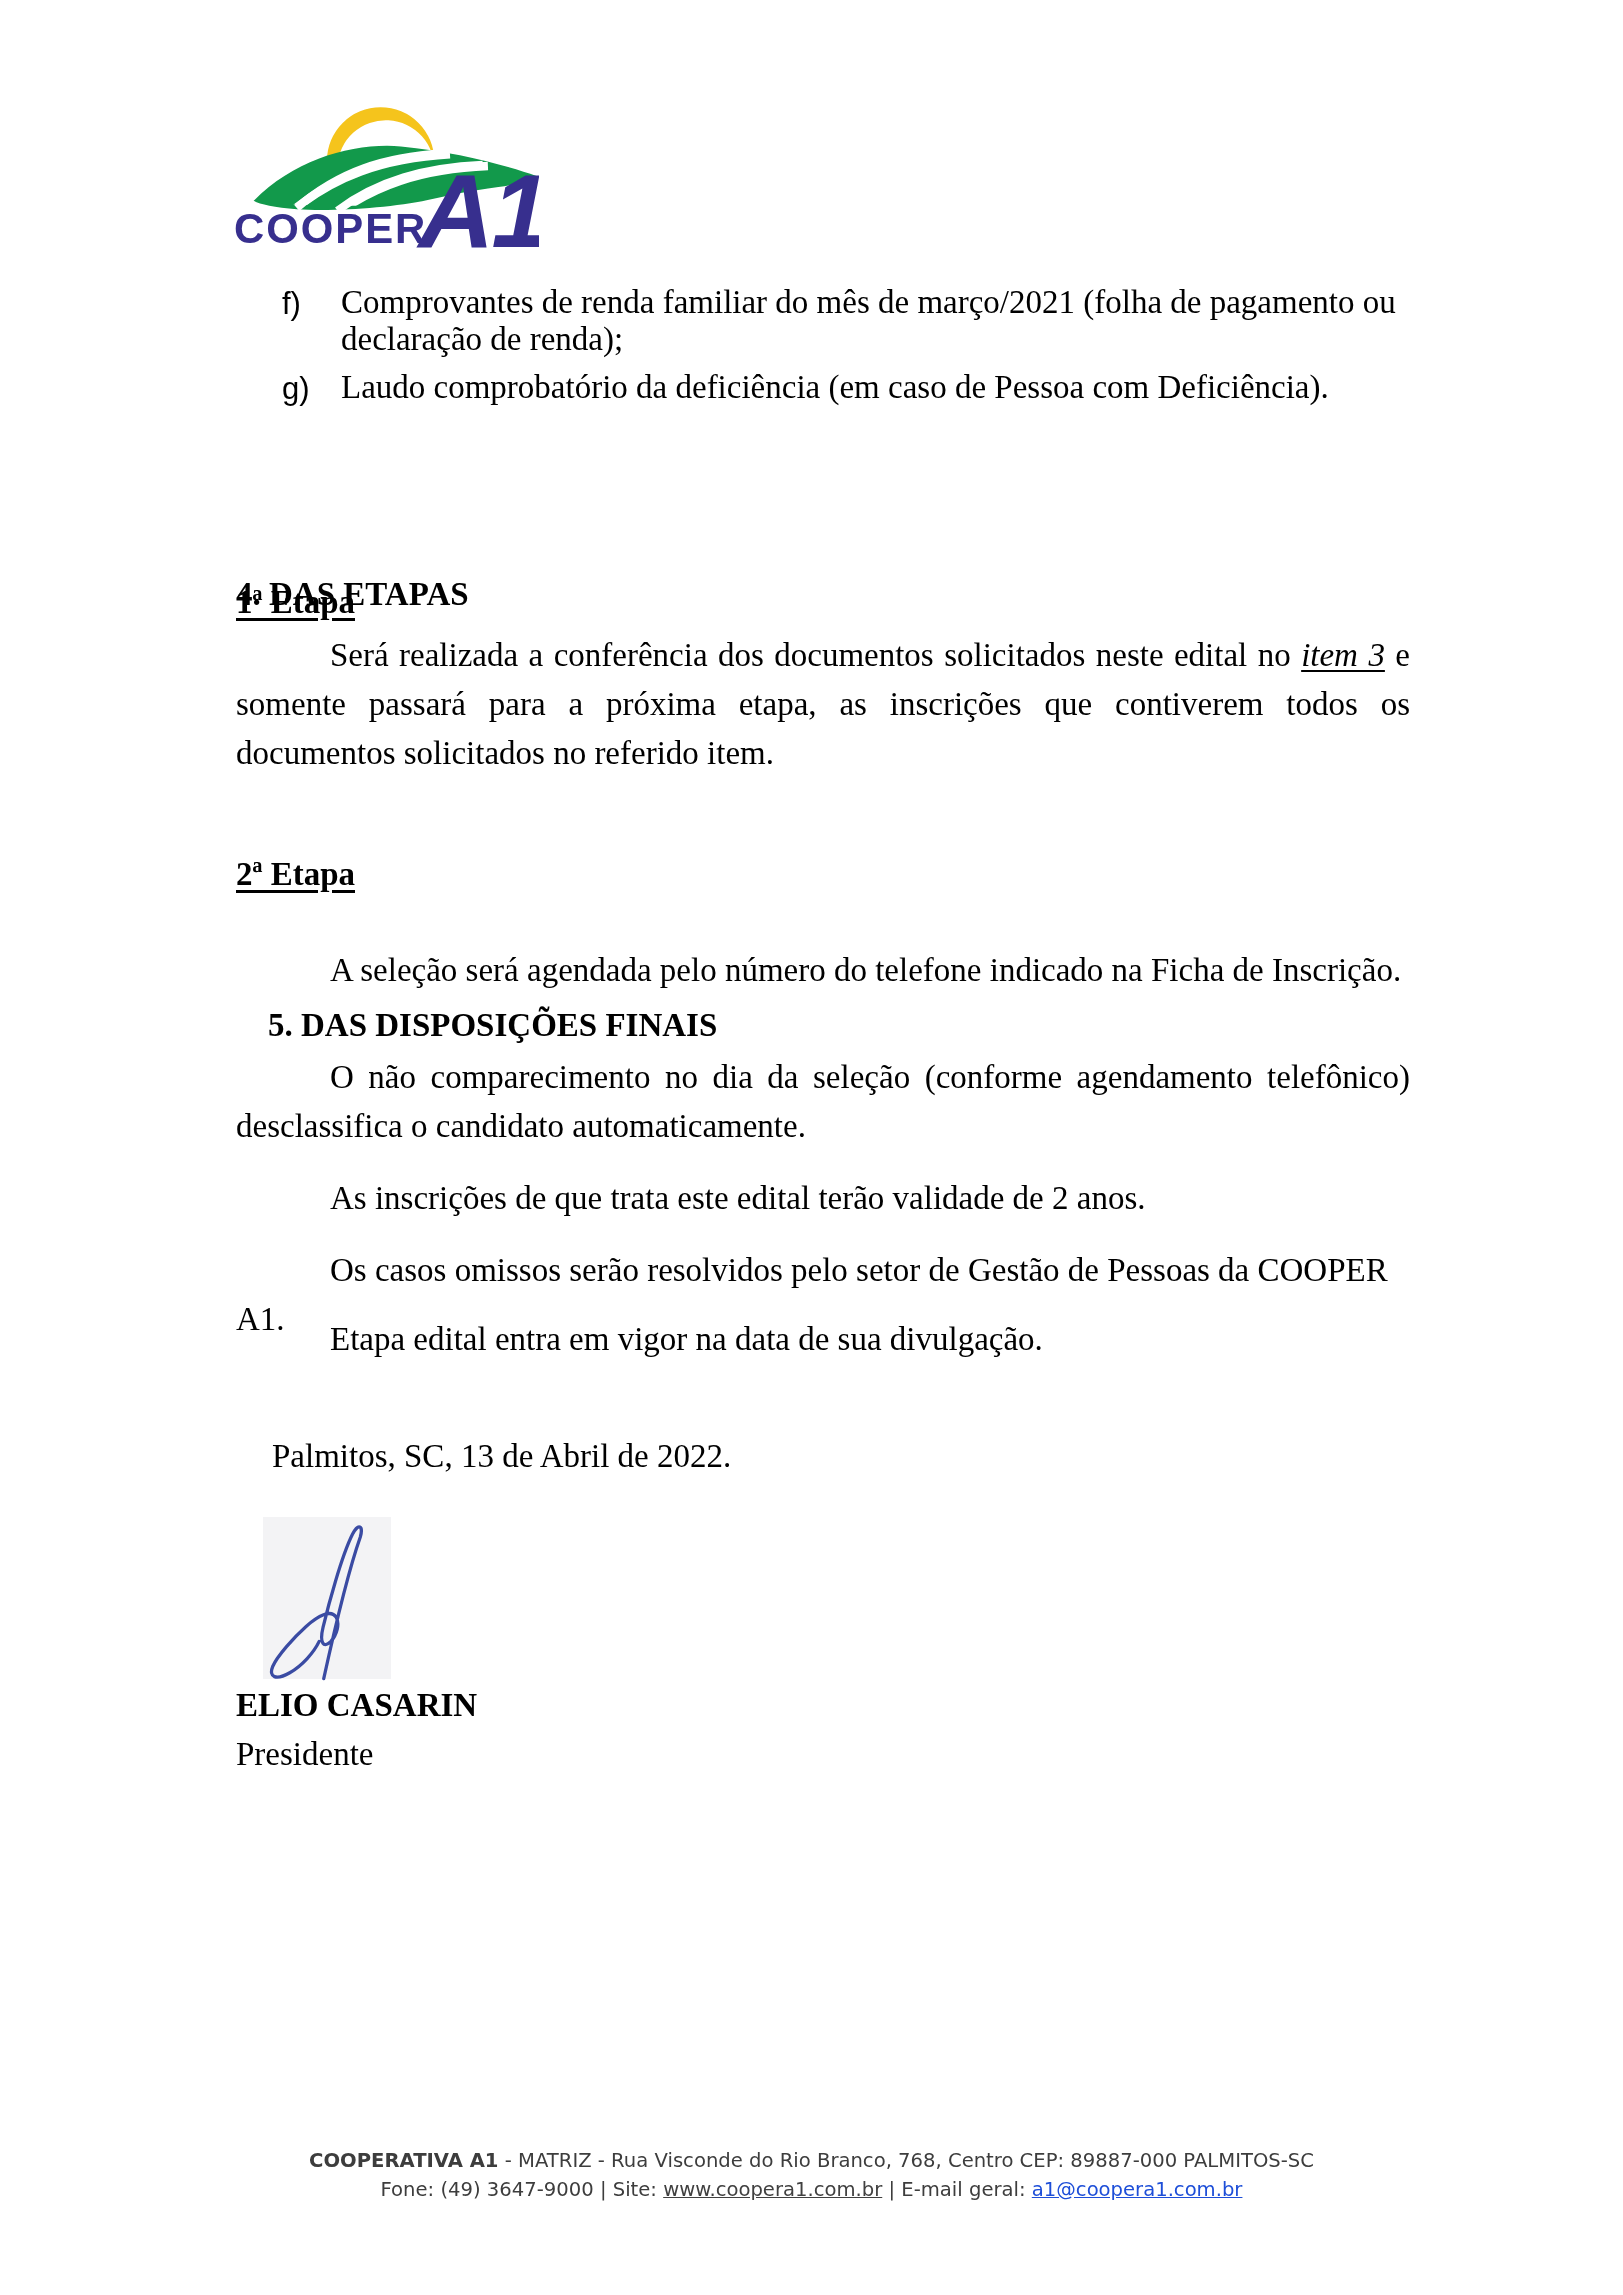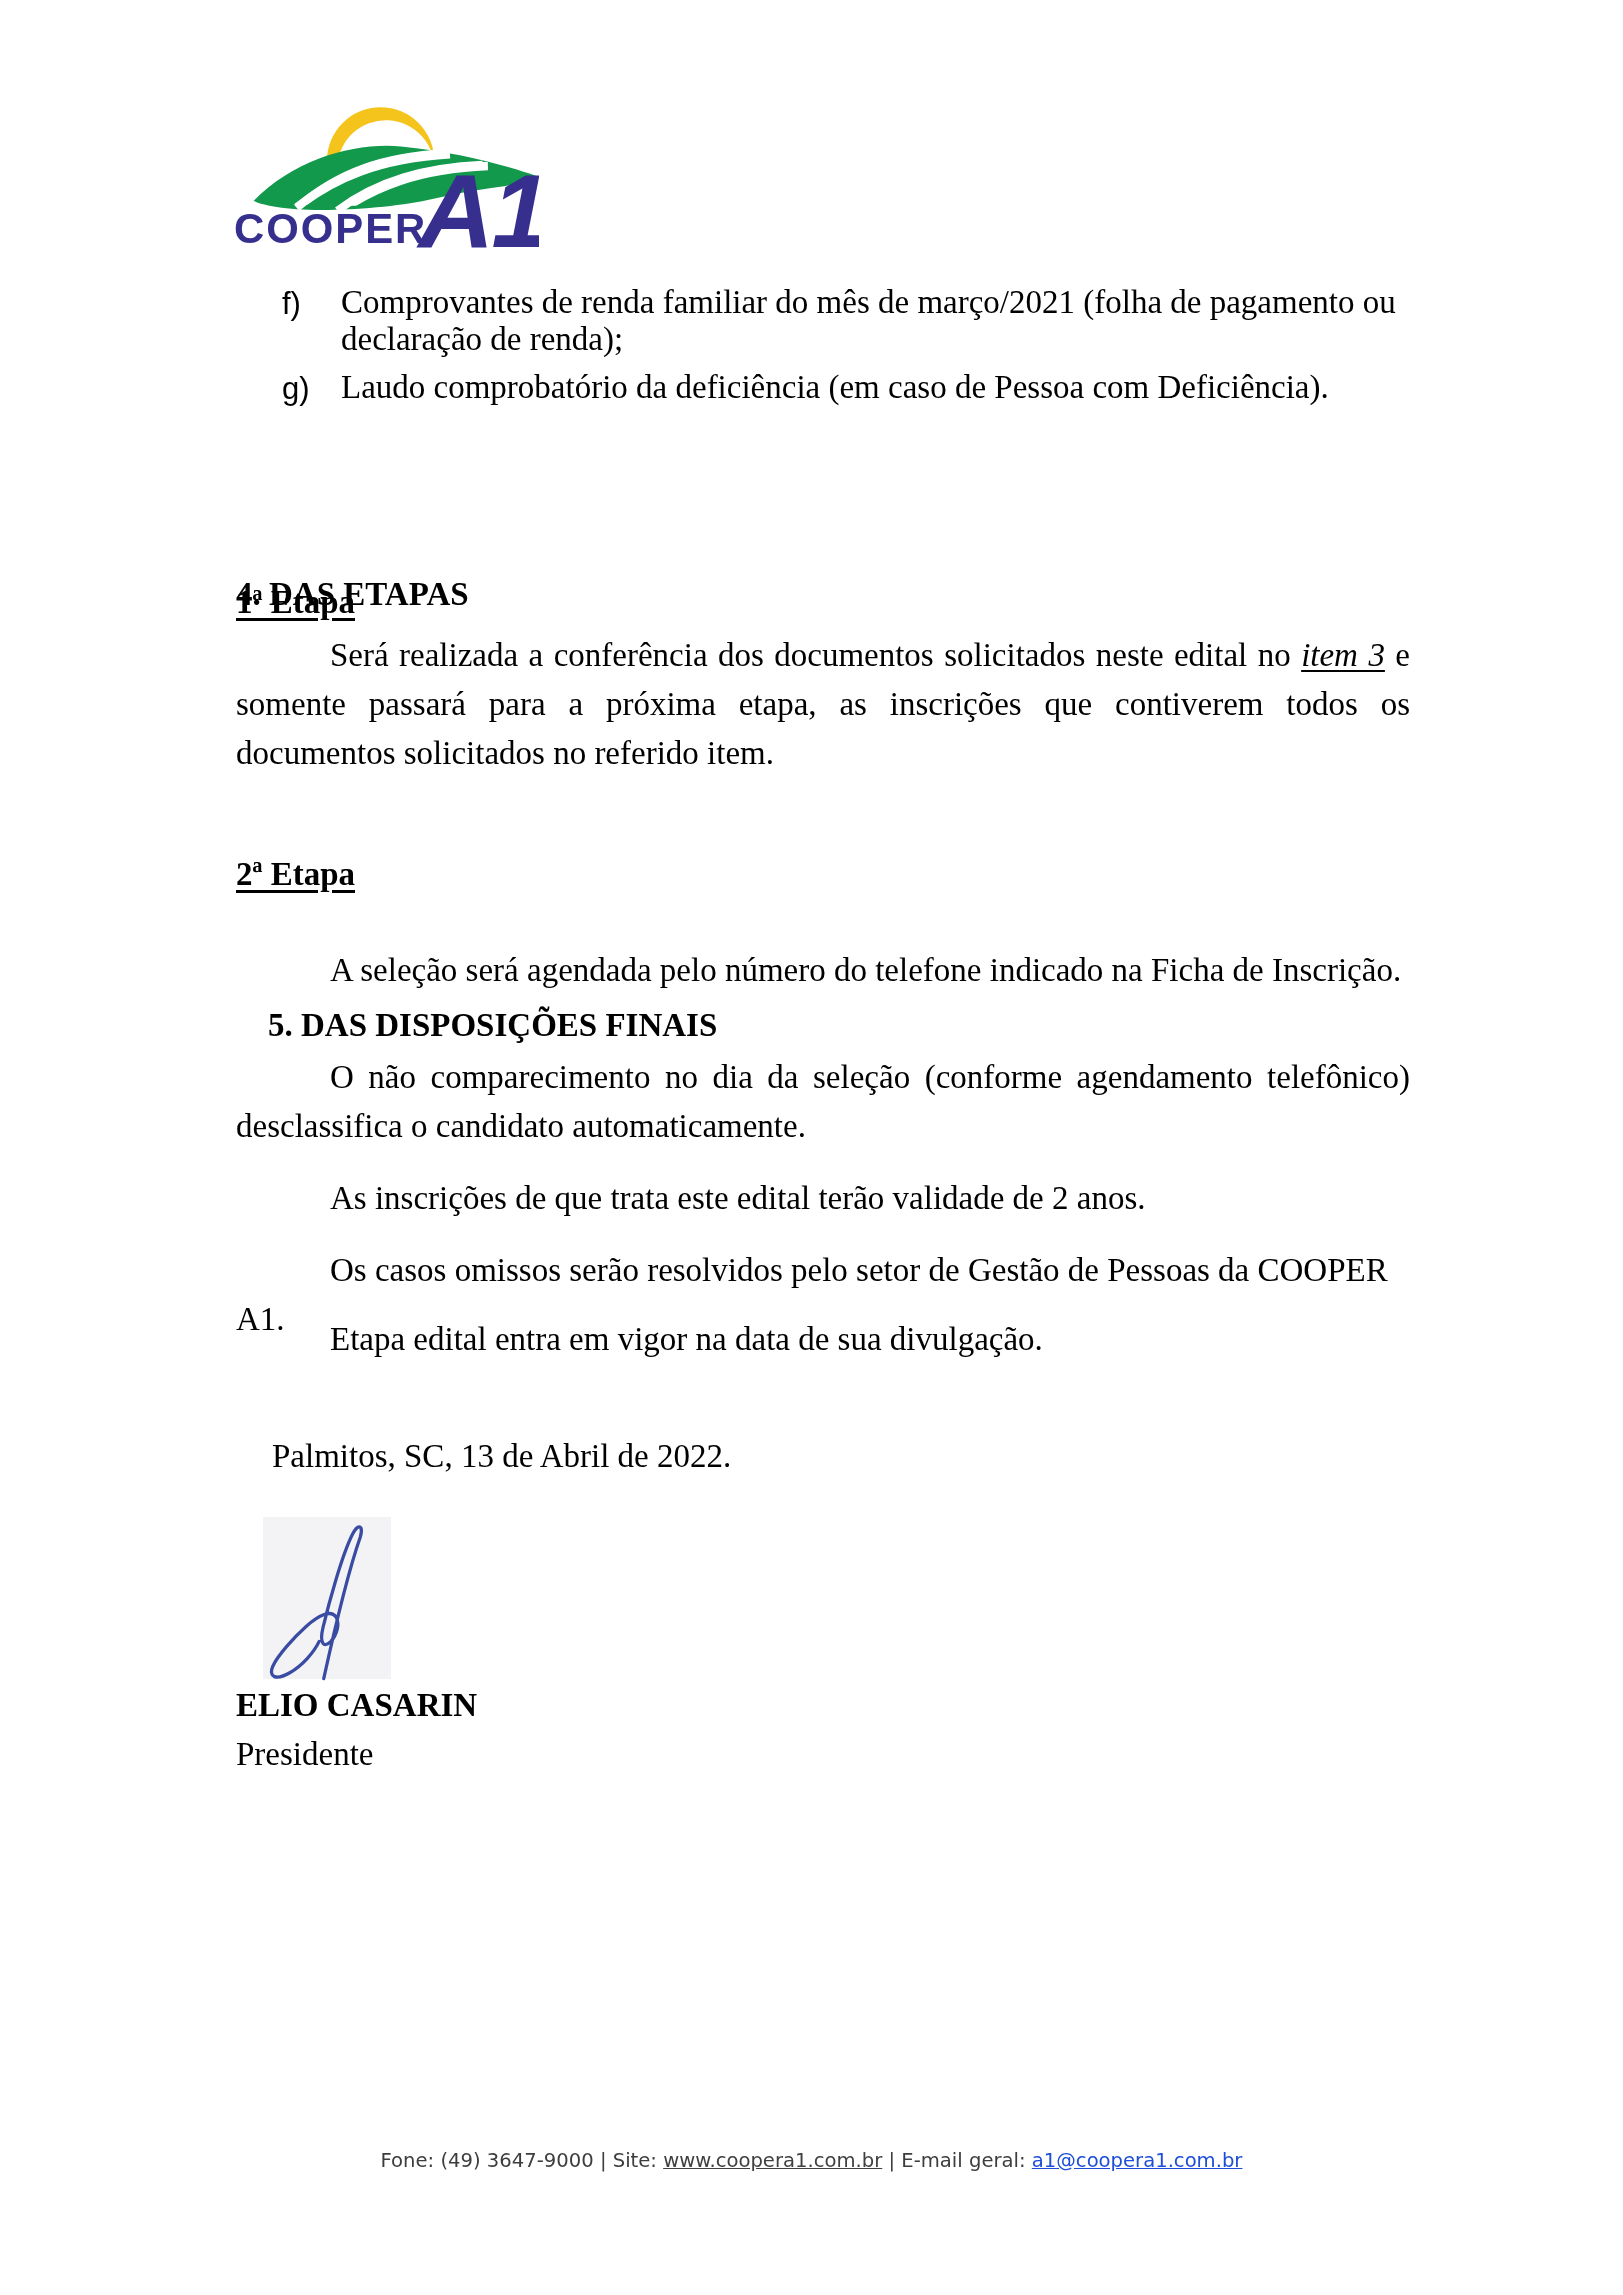--- a/index.html
+++ b/index.html
@@ -132,16 +132,19 @@
              C60,227 78,207 86,190"></path>
   </svg>
 </div>
 
 <div class="abs serif bold" style="top:1681px;">ELIO CASARIN</div>
 
 <div class="abs serif" style="top:1730px;">Presidente</div>
 
 <div class="footer">
   <div>
+    <span class="org">COOPERATIVA A1</span><span> - MATRIZ - Rua Visconde do Rio Branco, 768, Centro CEP: 89887-000 PALMITOS-SC</span>
+  </div>
+  <div>
     <span>Fone: (49) 3647-9000 | Site: </span><a class="site" href="#">www.coopera1.com.br</a><span> | E-mail geral: </span><a class="mail" style="color:#1d4ed8;" href="#">a1@coopera1.com.br</a>
   </div>
 </div>
 
 
 </body></html>

